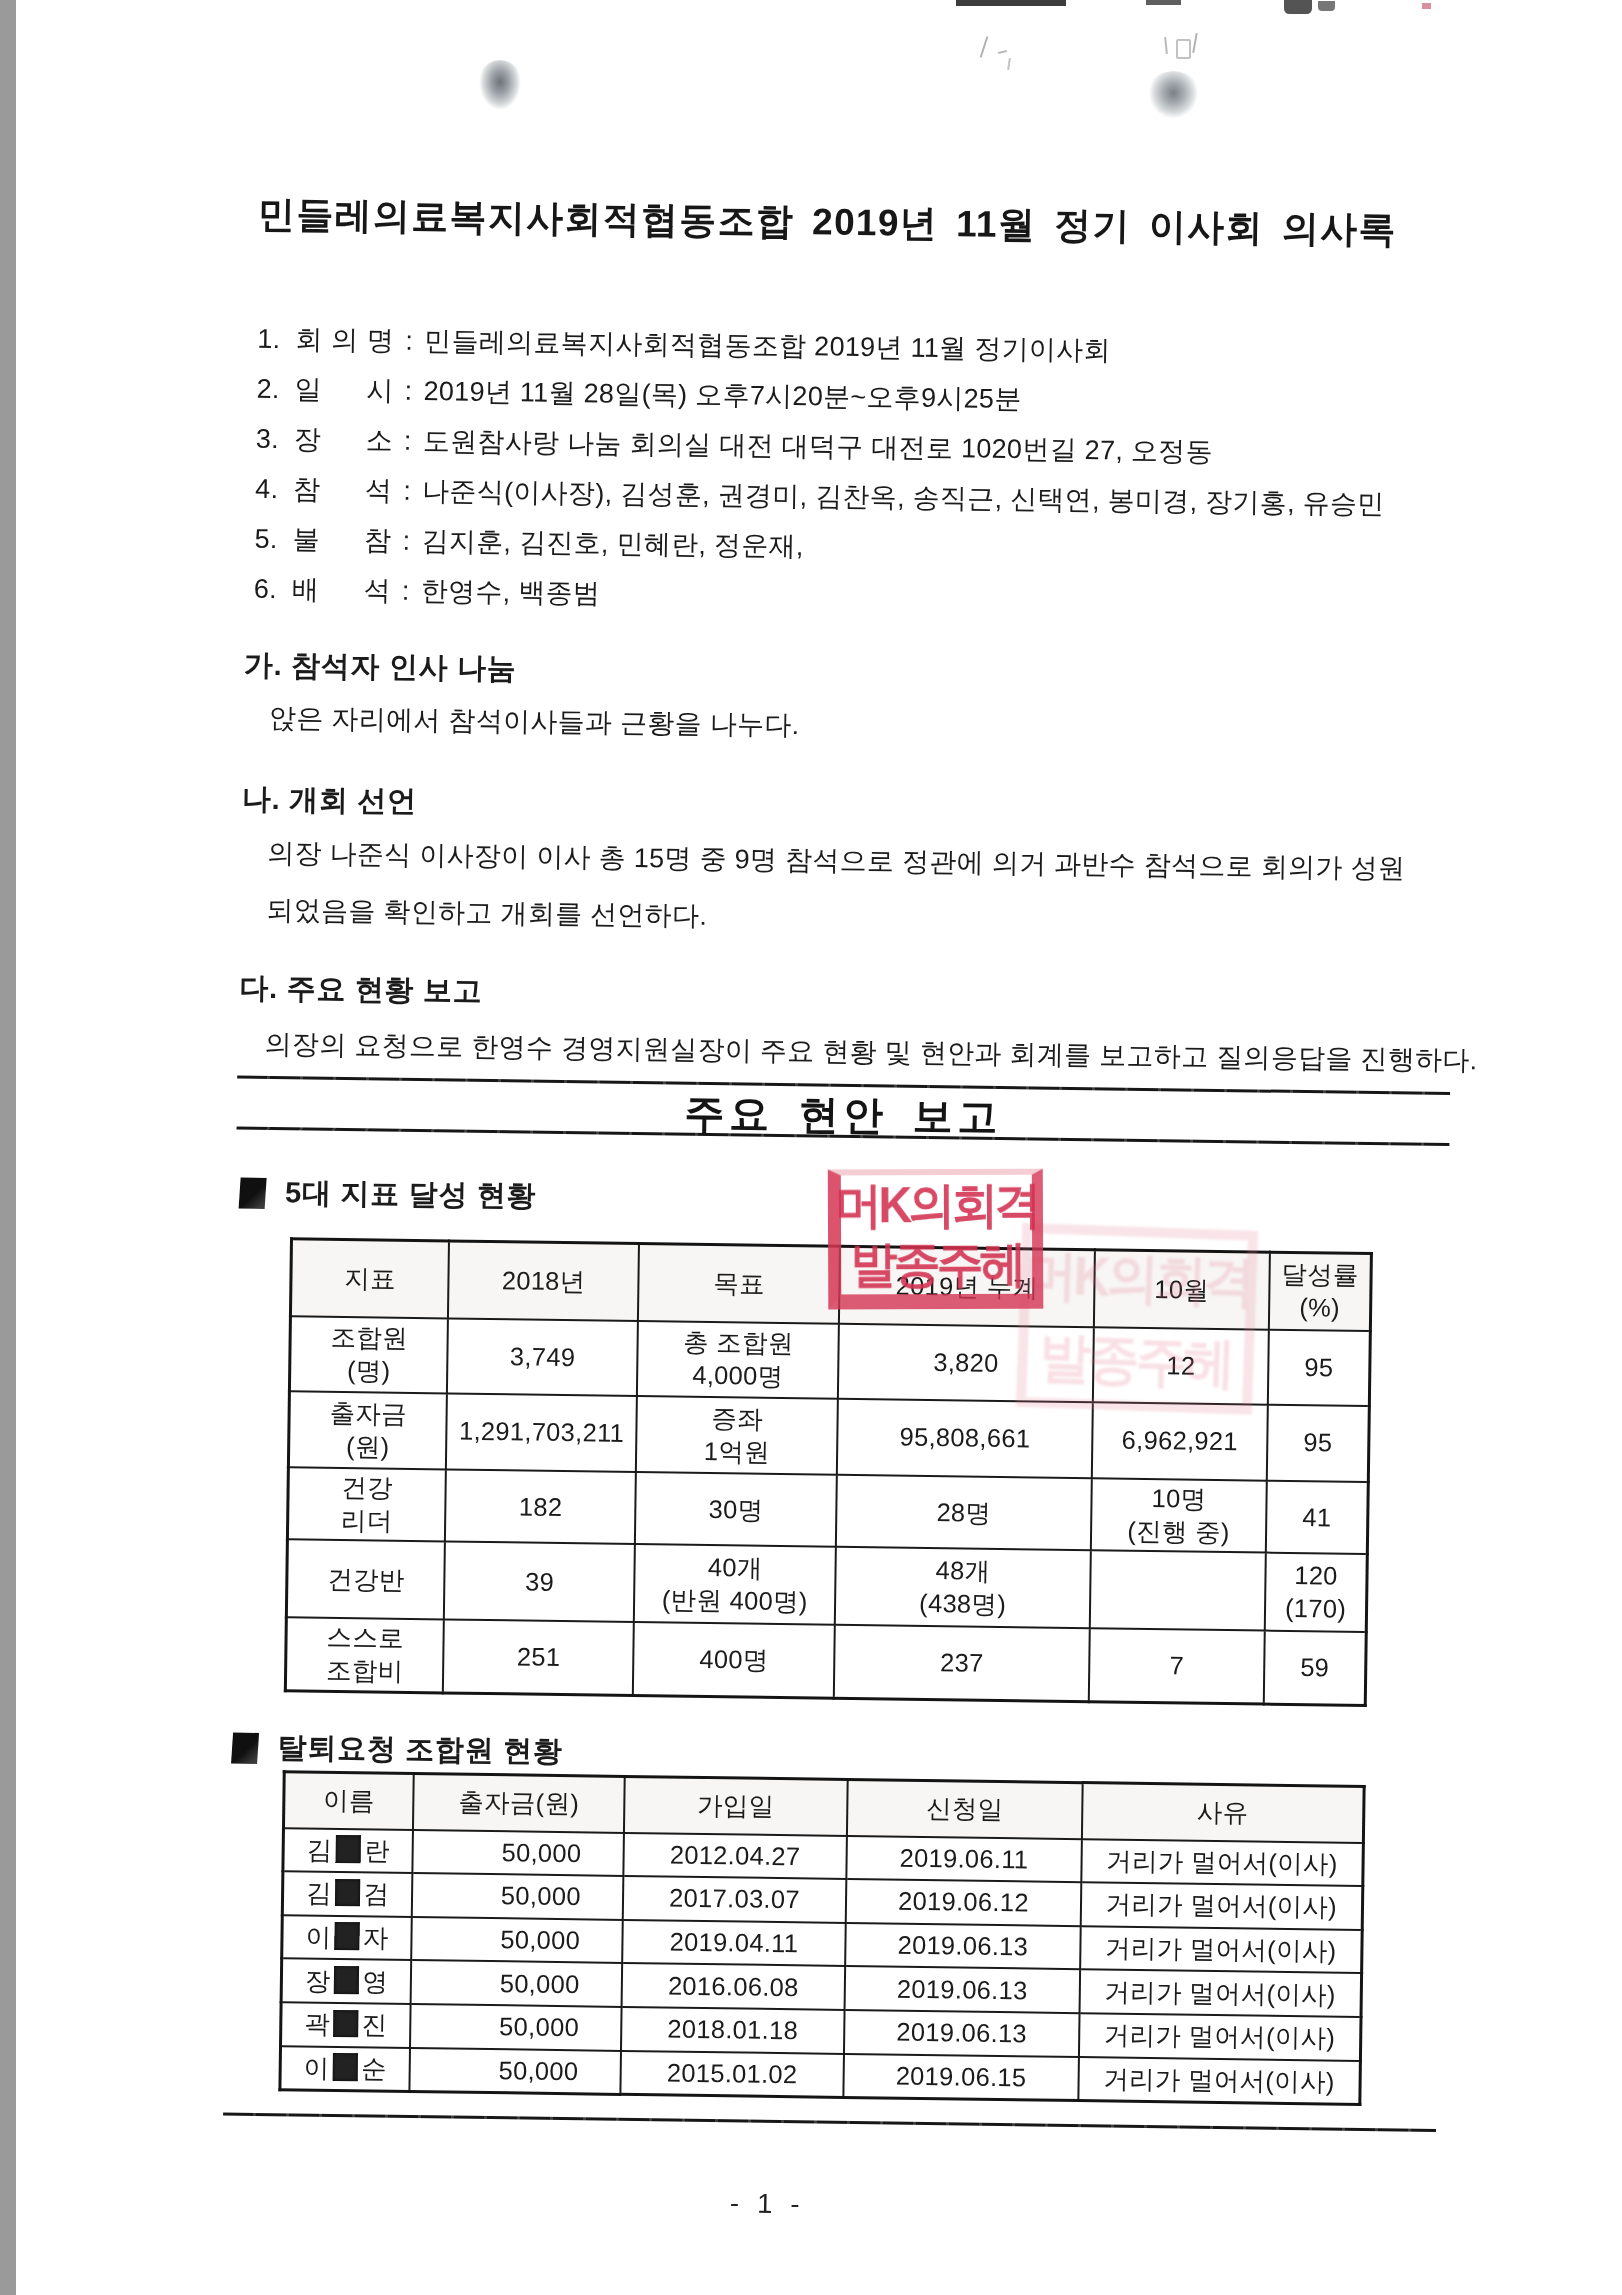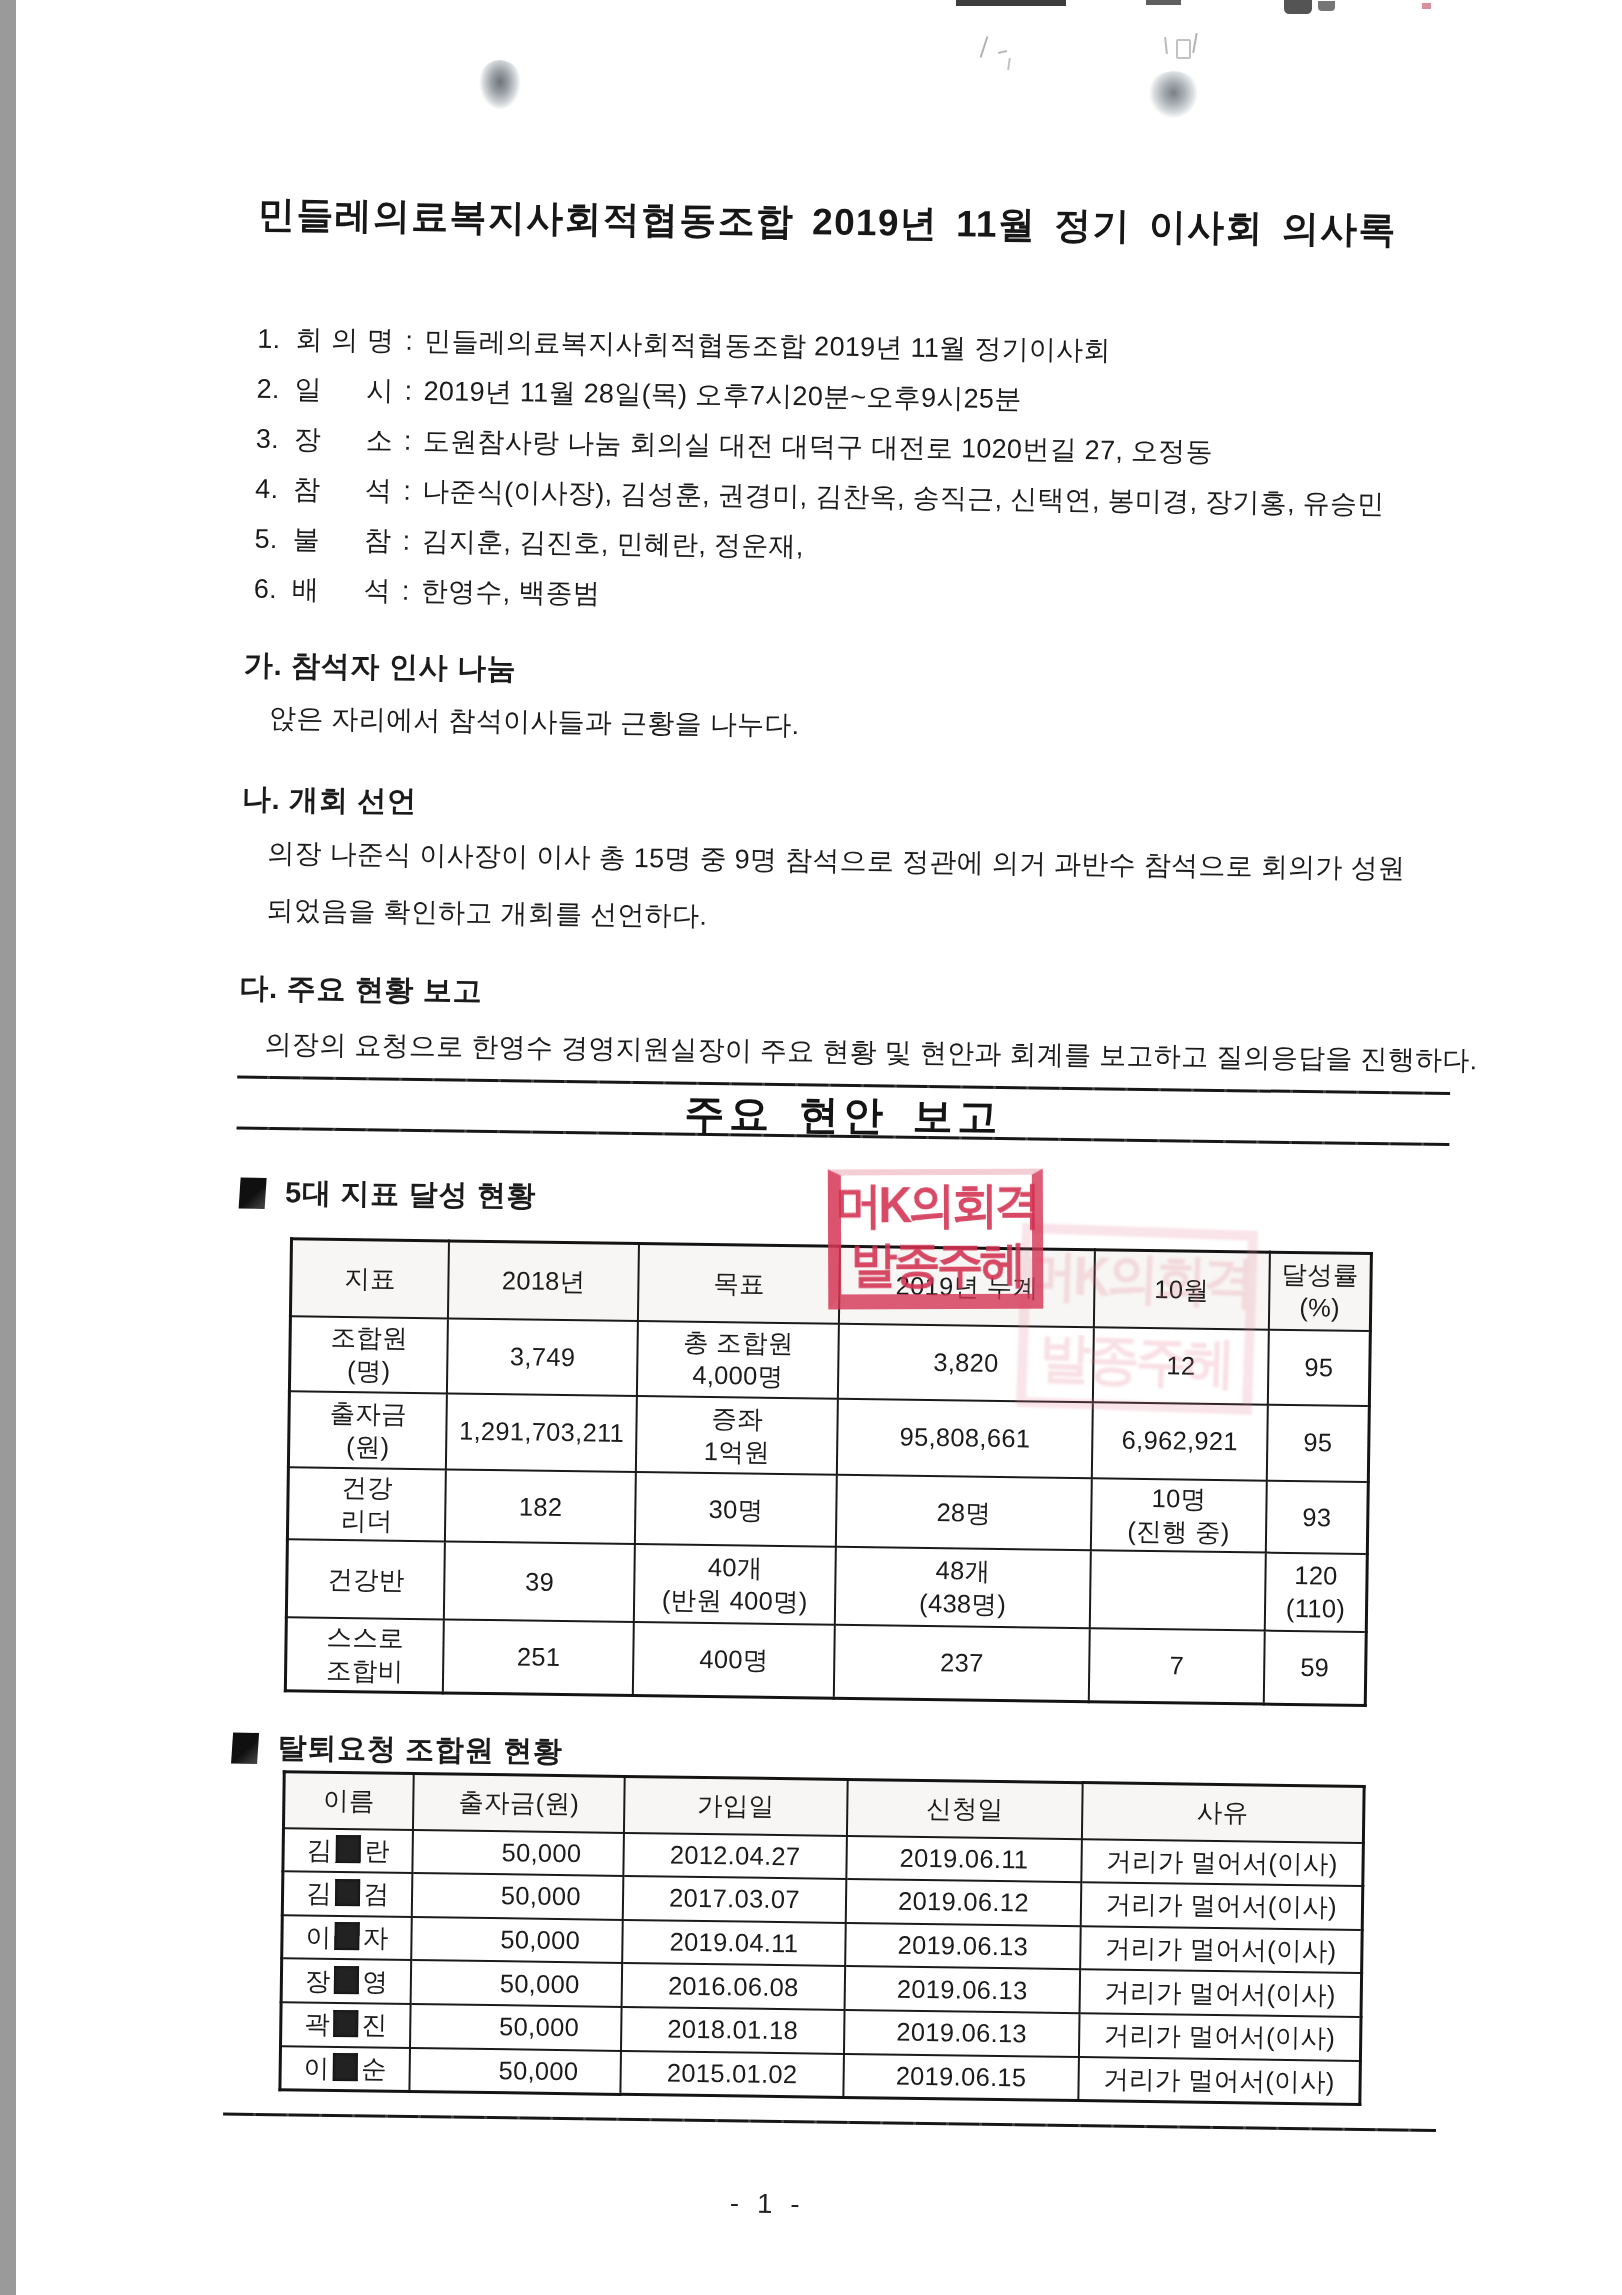--- a/index.html
+++ b/index.html
@@ -222,32 +222,32 @@
         <td>95</td>
       </tr>
       <tr class="r3">
         <td>건강
 리더</td>
         <td>182</td>
         <td>30명</td>
         <td>28명</td>
         <td>10명
 (진행 중)</td>
-        <td>93</td>
+        <td>41</td>
       </tr>
       <tr class="r4">
         <td>건강반</td>
         <td>39</td>
         <td>40개
 (반원 400명)</td>
         <td>48개
 (438명)</td>
         <td></td>
         <td>120
-(110)</td>
+(170)</td>
       </tr>
       <tr class="r5">
         <td>스스로
 조합비</td>
         <td>251</td>
         <td>400명</td>
         <td>237</td>
         <td>7</td>
         <td>59</td>
       </tr>

